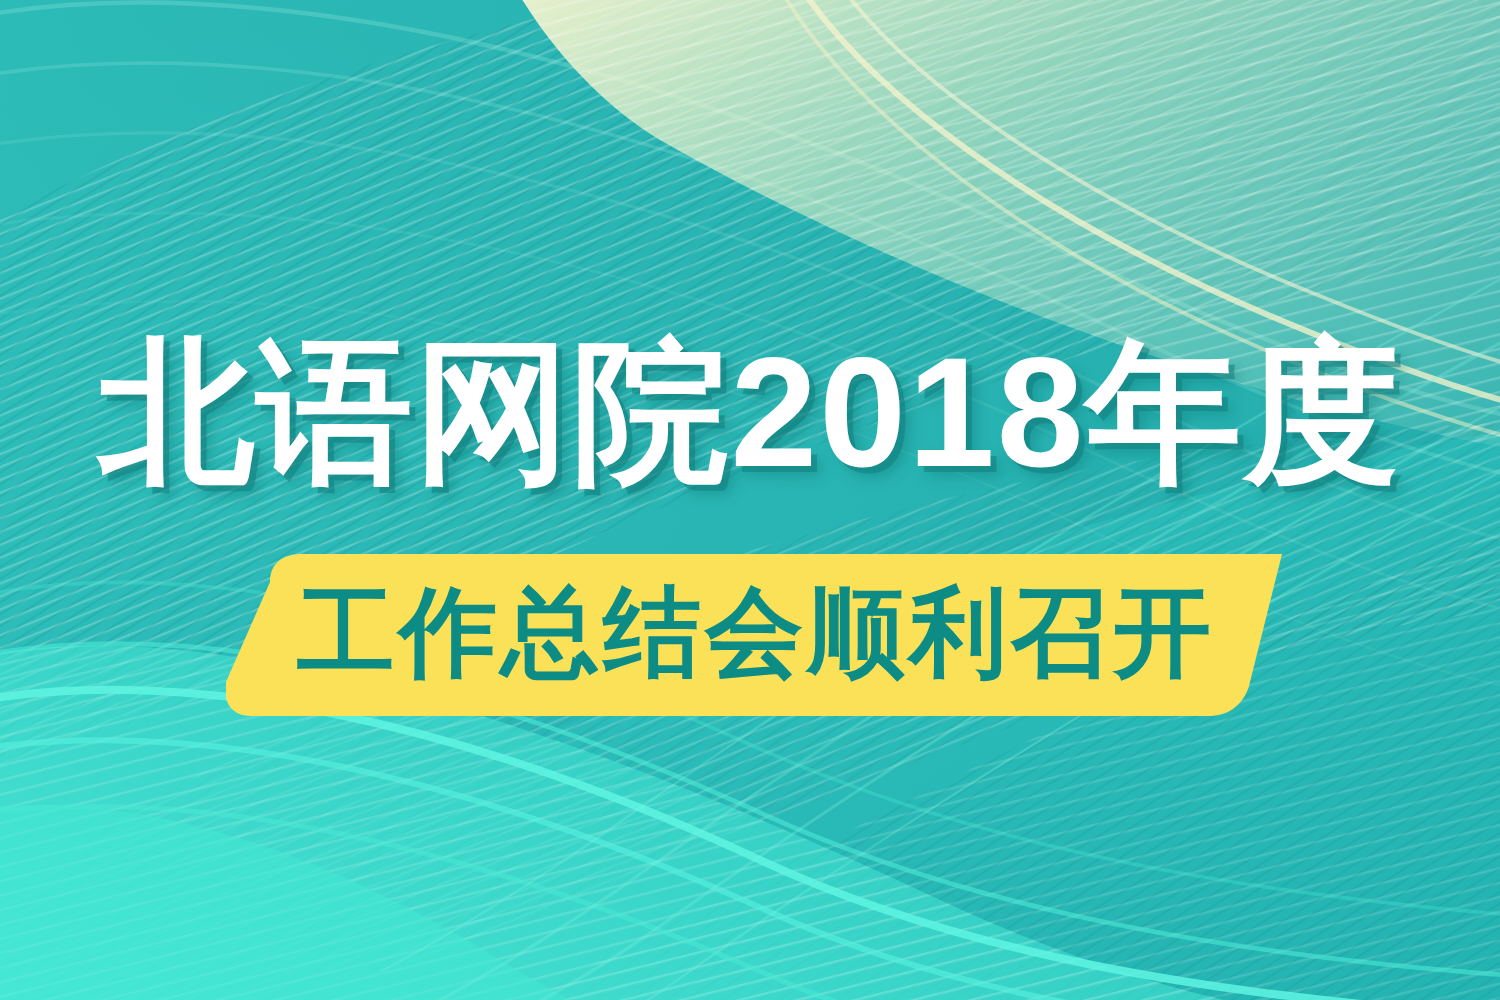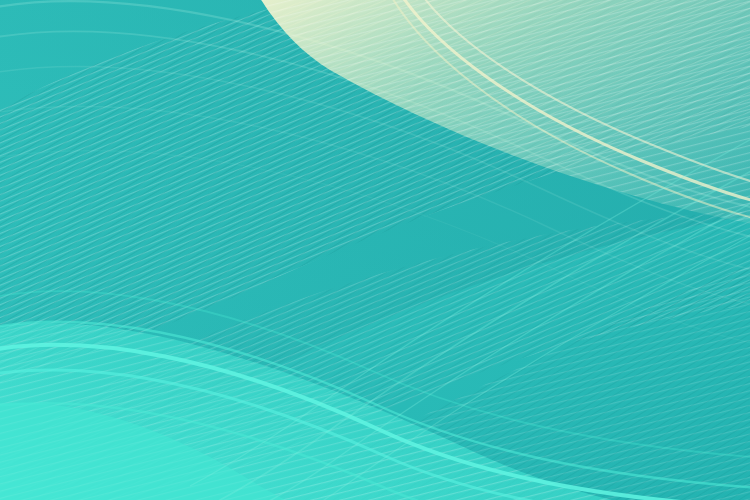--- a/index.html
+++ b/index.html
@@ -199,15 +199,25 @@
     <path d="M-20,500 L-20,405 C70,392 170,430 250,480 C278,497 296,505 310,512 L-20,512 Z" fill="#44e7d4" fill-opacity="0.55"></path>
 
     <g opacity="0.30">
       <path d="M790,150 C640,230 470,330 330,430 C280,466 240,490 205,508" fill="none" stroke="#7ff0e0" stroke-width="1.6"></path>
       <path d="M790,182 C648,258 478,358 340,456 C296,488 258,508 230,520" fill="none" stroke="#7ff0e0" stroke-width="1.4"></path>
       <path d="M790,214 C654,288 486,386 350,482 C312,510 280,526 256,534" fill="none" stroke="#7ff0e0" stroke-width="1.2"></path>
       <path d="M790,118 C634,202 462,304 320,404 C268,441 228,466 190,486" fill="none" stroke="#7ff0e0" stroke-width="1.2"></path>
     </g>
   </svg>
 
-
+  <div class="headline-wrap">
+    <span class="headline">北语网院2018年度</span>
+  </div>
+
+  <div class="subbanner">
+    <svg class="subbanner-shape" viewBox="0 0 530 81" preserveAspectRatio="none" aria-hidden="true">
+      <path d="M22,14 C22,5 28,0 38,0 L528,0 L512,64 C510,74 502,81 492,81 L12,81
+               C3,81 -2,74 0,64 Z" fill="#fbe158"></path>
+    </svg>
+    <div class="subbanner-text">工作总结会顺利召开</div>
+  </div>
 
 </div>
 
 </body></html>

